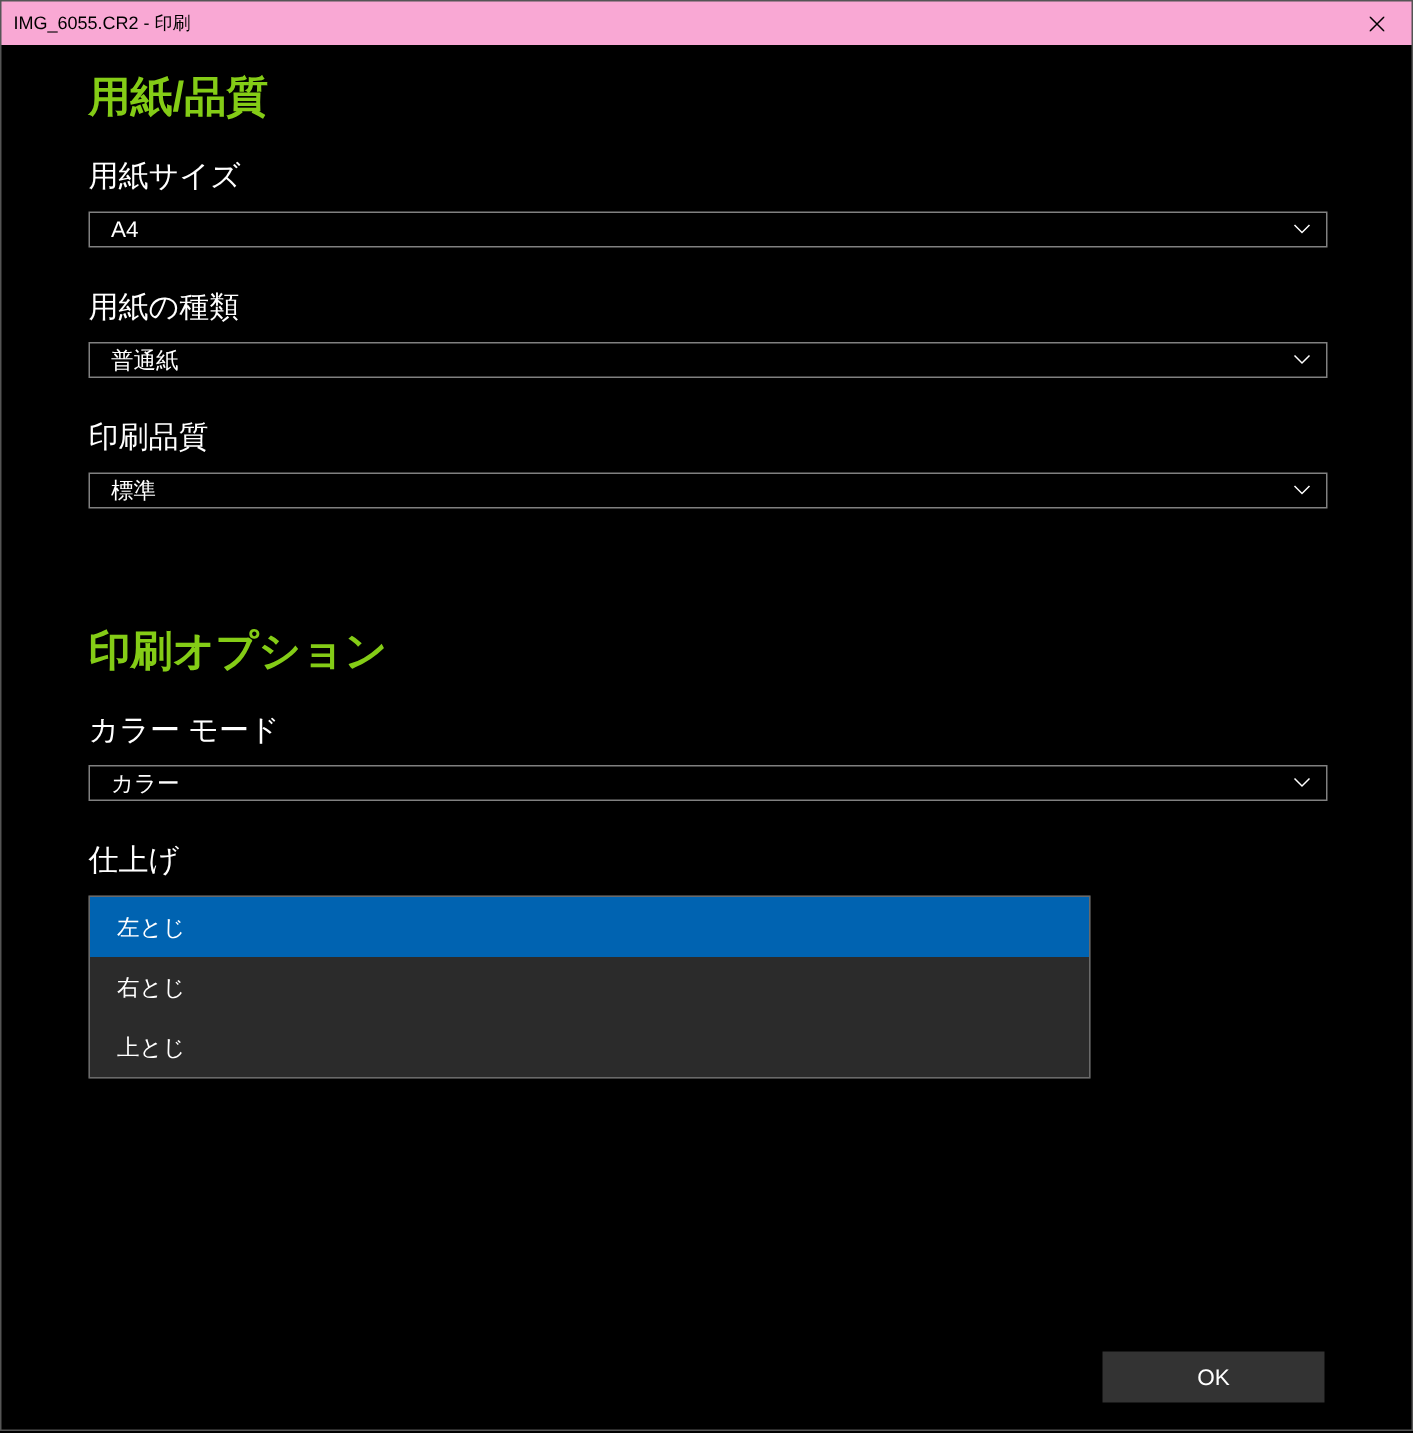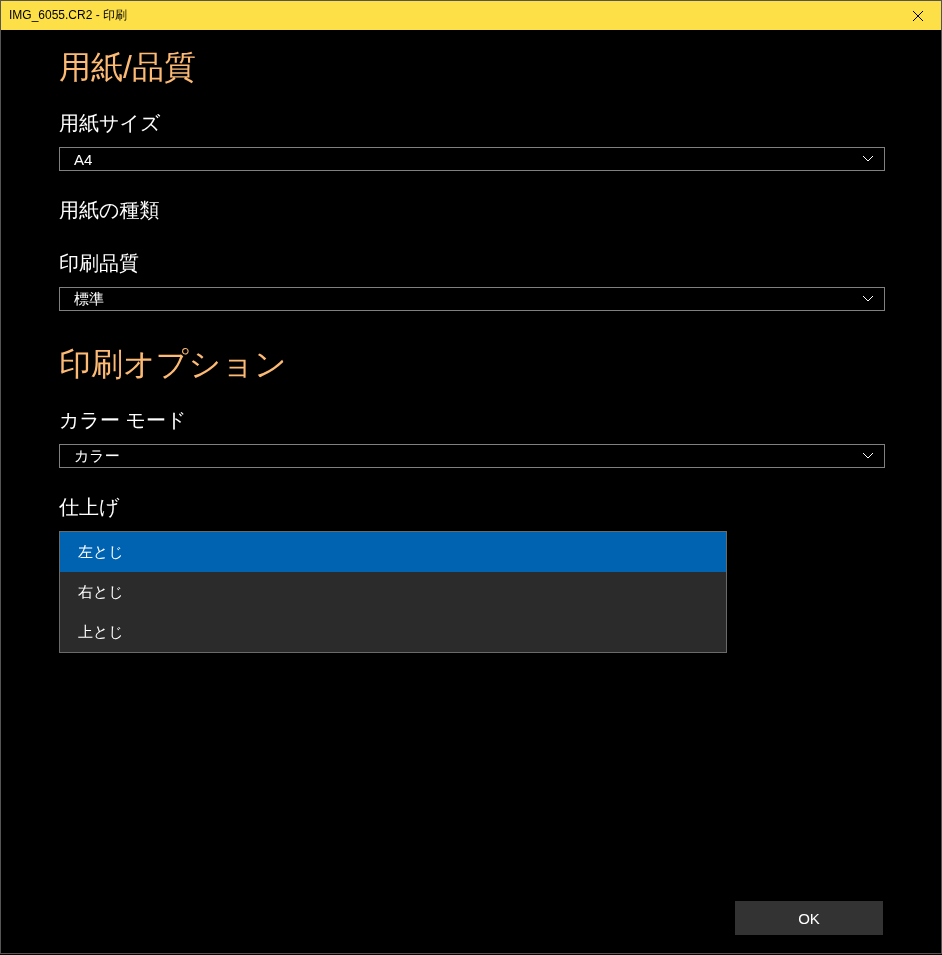--- a/index.html
+++ b/index.html
@@ -1,23 +1,23 @@
 <!DOCTYPE html>
 <html><head>
   <meta charset="utf-8">
   <style>
     *{box-sizing:border-box;margin:0;padding:0}
     body{width:942px;height:955px;font-family:"Yu Gothic UI","Meiryo",sans-serif;background:#000;overflow:hidden}
-    .titlebar{height:30px;background:#fde047;display:flex;align-items:center;justify-content:space-between;padding:0 0 0 8px;border:1px solid #555;border-bottom:none}
+    .titlebar{height:30px;background:#f9a8d4;display:flex;align-items:center;justify-content:space-between;padding:0 0 0 8px;border:1px solid #555;border-bottom:none}
     .titlebar-text{font-size:12px;color:#000}
     .close-btn{width:46px;height:30px;display:flex;align-items:center;justify-content:center;cursor:pointer}
     .close-btn svg{width:10px;height:10px}
     .content{background:#000;color:#fff;padding:16px 58px 0 58px;height:924px;border:1px solid #555;border-top:none;position:relative}
-    .section-title{font-size:32px;font-weight:400;color:#fdba74;margin-bottom:20px}
-    .section-title.sub{margin-top:32px}
+    .section-title{font-size:28px;font-weight:700;color:#84cc16;margin-bottom:20px}
+    .section-title.sub{margin-top:76px}
     .field{margin-bottom:26px}
     .field-label{font-size:20px;color:#fff;margin-bottom:10px}
     .select{width:826px;height:24px;border:1px solid #808080;background:#000;color:#fff;display:flex;align-items:center;justify-content:space-between;padding:0 10px 0 14px;cursor:pointer}
     .select-value{font-size:15px}
     .chev{flex:0 0 auto}
     .chev svg{width:12px;height:8px;display:block}
     .dropdown{width:668px;background:#2b2b2b;border:1px solid #6a6a6a}
     .dropdown-item{height:40px;display:flex;align-items:center;padding:0 18px;font-size:15px;color:#fff;cursor:pointer}
     .dropdown-item.sel{background:#0063b1}
     .footer{position:absolute;right:58px;bottom:18px}
@@ -46,20 +46,28 @@
       <span class="chev">
           <svg viewBox="0 0 12 8">
             <path d="M1 1 L6 6 L11 1" stroke="#fff" stroke-width="1" fill="none"></path>
           </svg>
         </span>
     </div>
   </div>
 
   <div class="field">
     <div class="field-label">用紙の種類</div>
+    <div class="select">
+      <span class="select-value">普通紙</span>
+      <span class="chev">
+          <svg viewBox="0 0 12 8">
+            <path d="M1 1 L6 6 L11 1" stroke="#fff" stroke-width="1" fill="none"></path>
+          </svg>
+        </span>
+    </div>
   </div>
 
 
   <div class="field">
     <div class="field-label">印刷品質</div>
     <div class="select">
       <span class="select-value">標準</span>
       <span class="chev">
           <svg viewBox="0 0 12 8">
             <path d="M1 1 L6 6 L11 1" stroke="#fff" stroke-width="1" fill="none"></path>

